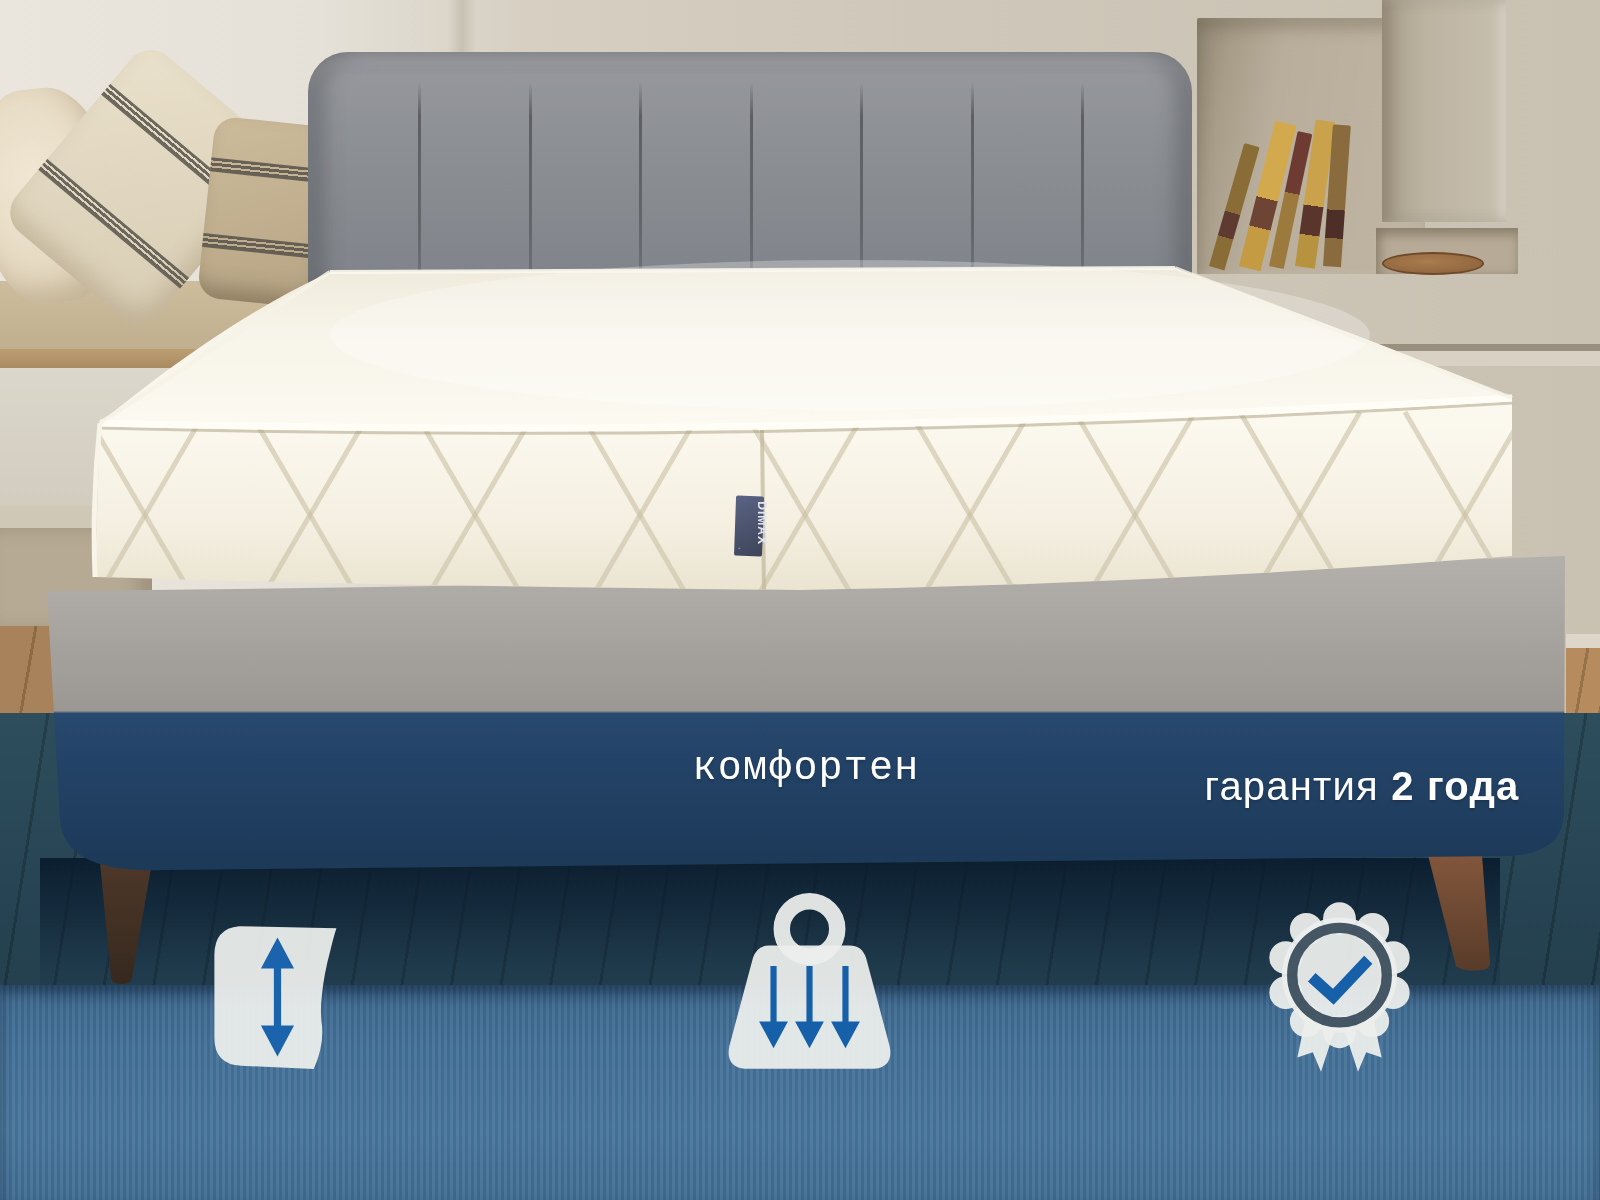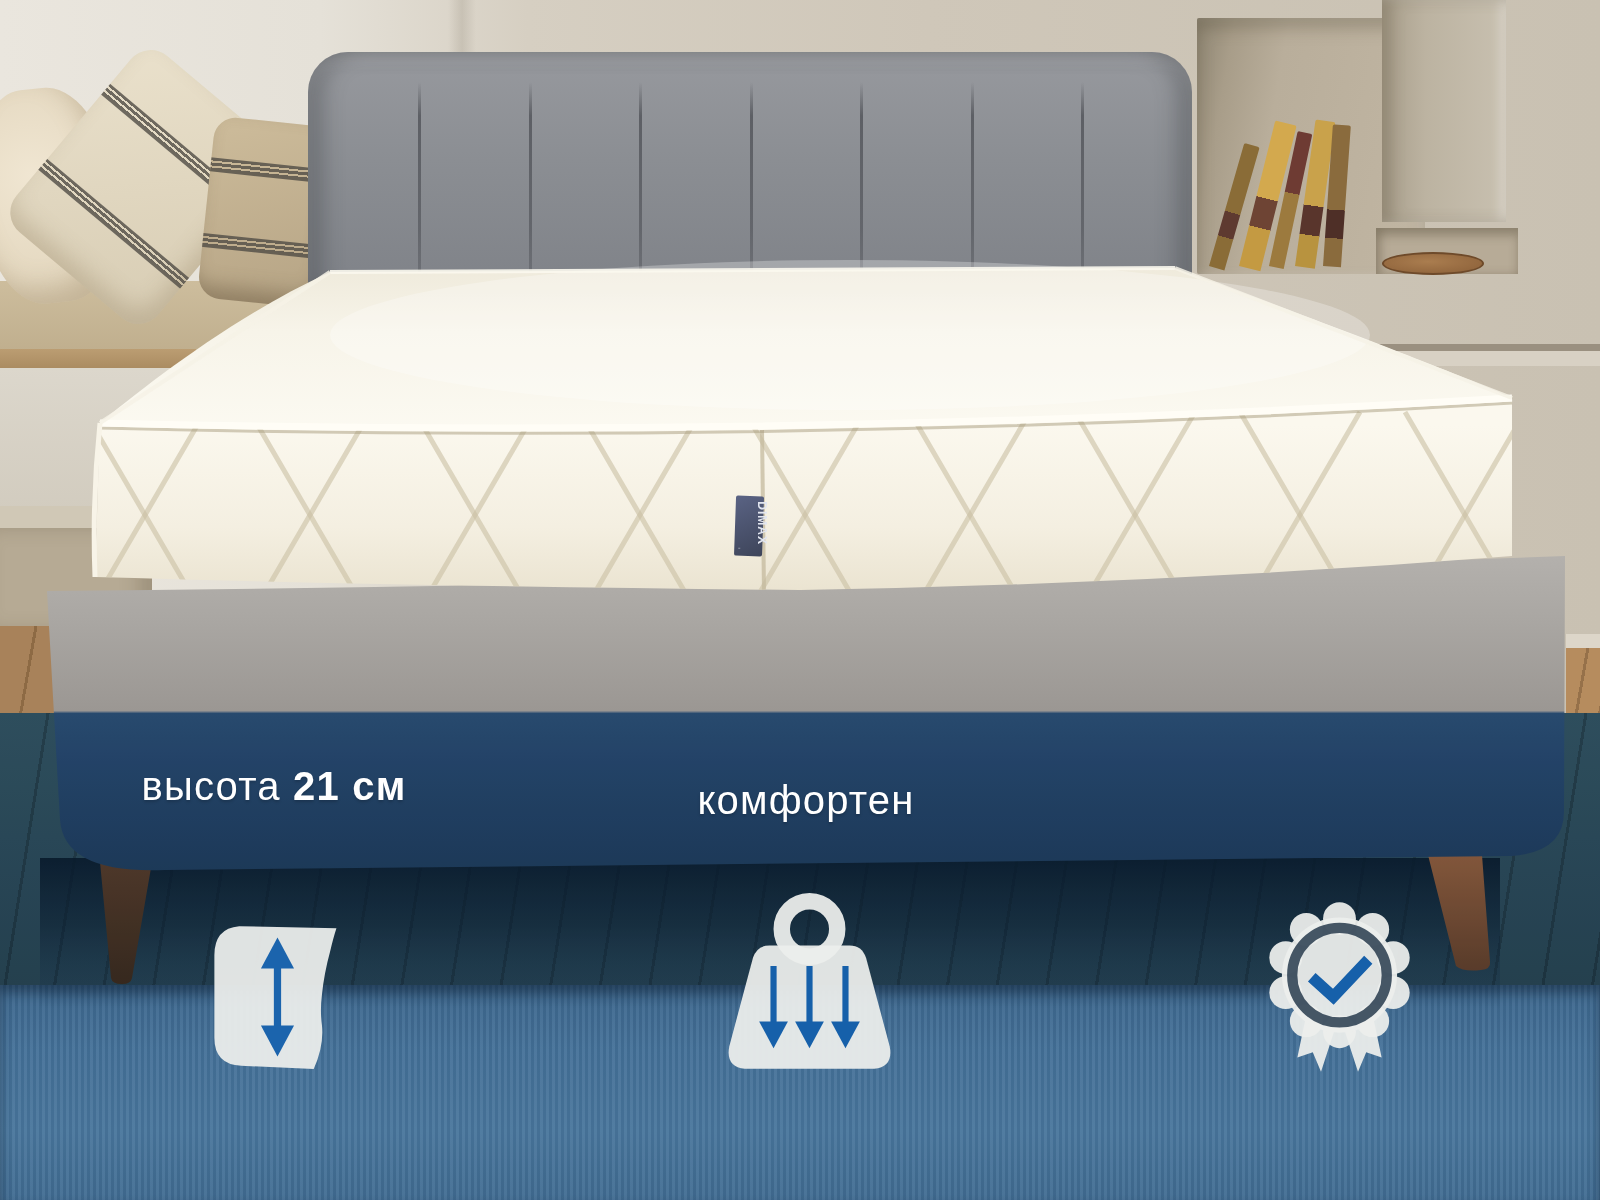--- a/index.html
+++ b/index.html
@@ -199,28 +199,28 @@
 
     <g transform="rotate(2 749 527)">
       <rect x="735" y="496" width="28" height="60" rx="2" fill="url(#gTag)"></rect>
       <text transform="translate(757 501) rotate(88)" font-family="Liberation Sans, sans-serif" font-size="12" font-weight="bold" letter-spacing="1" fill="#e2e6f0">DIMAX</text>
       <rect x="739" y="548" width="2" height="1" fill="rgba(255,255,255,0.4)"></rect>
     </g>
 
     <rect x="0" y="713" width="1600" height="487" fill="rgba(23,48,78,0.10)"></rect>
   </svg>
 
-  <div class="feature-text" style="left:274px;top:764px;">
-    <span>высота </span><b>21 см</b>
-  </div>
-
-  <div class="feature-text" style="left:806px;top:778px;">
+
+  <div class="feature-text" style="left:806px;top:746px;font-family:Liberation Mono, monospace;">
     <span>комфортен</span>
   </div>
 
+  <div class="feature-text" style="left:1362px;top:764px;">
+    <span>гарантия </span><b>2 года</b>
+  </div>
 
   <div class="icon-wrap" style="left:208px;top:922px;width:140px;height:150px;">
     <svg viewBox="0 0 135 145" width="140" height="150">
       <path d="M 30 4 Q 6 6 6 32 L 6 112 Q 6 138 32 139 L 102 142 Q 112 120 110 100 Q 108 86 110 70 Q 112 50 118 28 Q 121 15 124 6 Z" fill="#eceeec" fill-opacity="0.94"></path>
       <g fill="#1b64ad">
         <rect x="63.5" y="38" width="7" height="69"></rect>
         <polygon points="67,15 51,45 83,45"></polygon>
         <polygon points="67,130 51,100 83,100"></polygon>
       </g>
     </svg>

